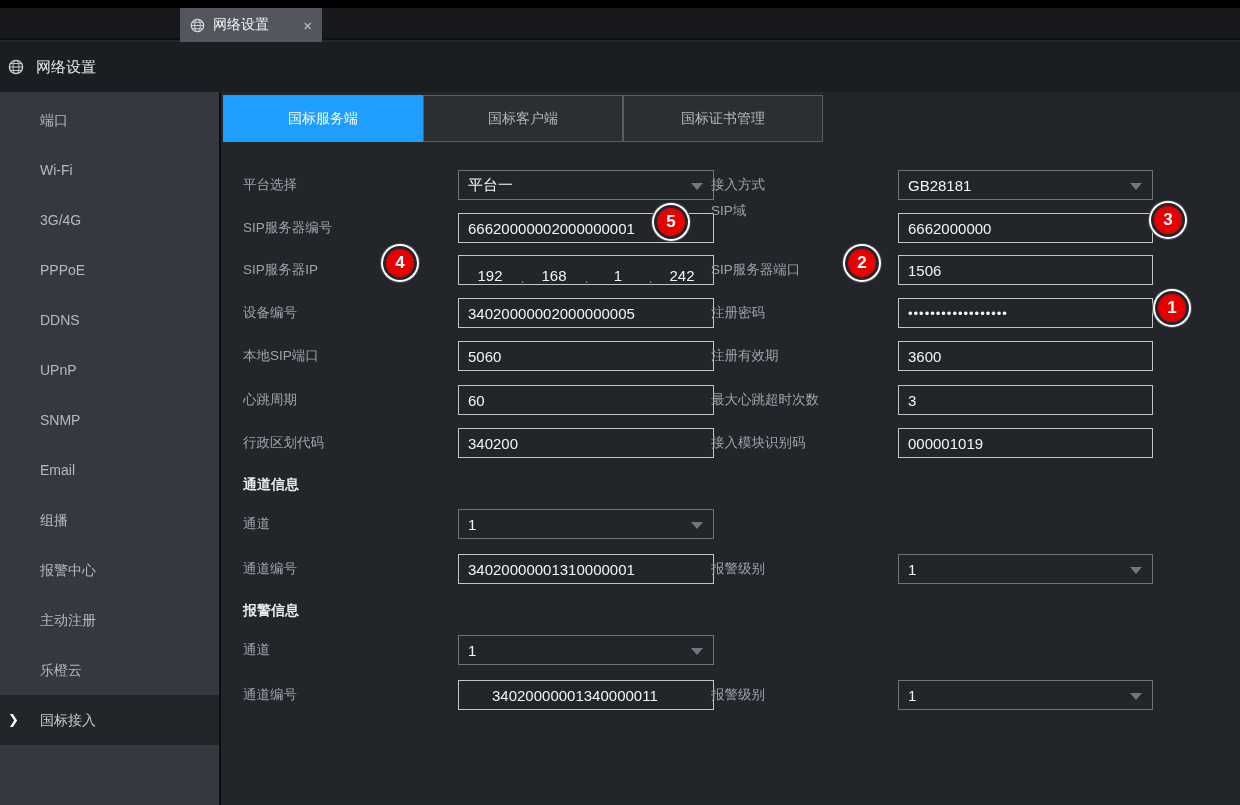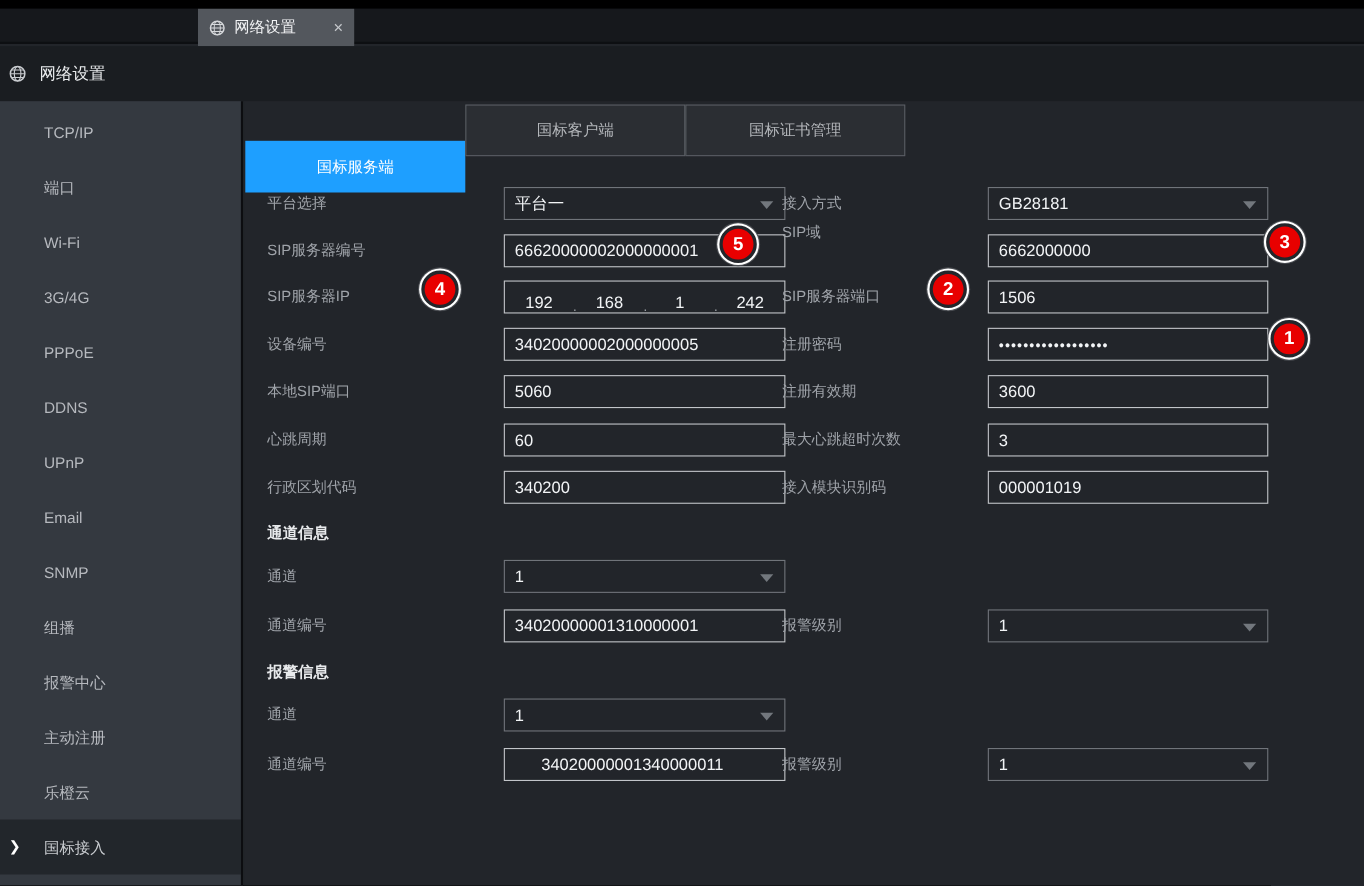--- a/index.html
+++ b/index.html
@@ -26,21 +26,21 @@
   .sidebar { position:absolute; left:0; top:92px; width:221px; height:713px; background:#343940; border-right:2px solid #0c0d10; padding-top:3px; }
   .side-item { position:relative; height:50px; line-height:50px; padding-left:40px; color:#b6b9be; font-size:14px; cursor:pointer; }
   .side-item.selected { background:#22262b; color:#c9ccd0; }
   .side-item .chev { position:absolute; left:8px; top:0; color:#ffffff; font-size:13px; font-weight:bold; }
 
   
   .content { position:absolute; left:222px; top:92px; width:1018px; height:713px; background:#22252a; }
 
   .tabs { position:absolute; left:1px; top:3px; display:flex; }
   .tab { width:200px; height:47px; display:flex; align-items:center; justify-content:center; font-size:14px; cursor:pointer; }
-  .tab.active { background:#1e9fff; color:#ffffff;margin-top:33px; }
+  .tab.active { background:#1e9fff; color:#ffffff; }
   .tab.plain { background:#2b2e33; border:1px solid #595d63; color:#b4b7bb; }
 
   .flabel { position:absolute; color:#9fa3a9; font-size:13.5px; line-height:30px; height:30px; white-space:nowrap; }
   .l1 { left:21px; } .l2 { left:489px; }
   .c1 { left:206px; width:256px;margin-left:30px; } .c2 { left:676px; width:255px; }
 
   input.tinput { position:absolute; height:30px; background:transparent; border:1px solid #c2c5c9; color:#f2f4f6; font-size:15px; padding:0 9px; font-family:"Liberation Sans","DejaVu Sans",sans-serif; outline:none; }
   .dropdown { position:absolute; height:30px; border:1px solid #70747a; display:flex; align-items:center; padding:0 9px; color:#f2f4f6; font-size:15px; cursor:pointer; }
   .dropdown .arrow { position:absolute; right:10px; top:12px; width:0; height:0; border-left:6px solid transparent; border-right:6px solid transparent; border-top:7px solid #72777d; }
 
@@ -98,29 +98,28 @@
       <svg width="16" height="16" viewBox="0 0 16 16" fill="none" stroke="#c9ccd0">
         <circle cx="8" cy="8" r="6.6" stroke-width="1.4"></circle>
         <ellipse cx="8" cy="8" rx="3" ry="6.6" stroke-width="1"></ellipse>
         <path d="M1.6 8h12.8 M2.5 4.6h11 M2.5 11.4h11" stroke-width="1"></path>
       </svg>
     </span>
     <span class="title">网络设置</span>
   </div>
 
   <div class="sidebar">
-    <div class="side-item">TCP/IP</div>
     <div class="side-item">端口</div>
     <div class="side-item">Wi-Fi</div>
     <div class="side-item">3G/4G</div>
     <div class="side-item">PPPoE</div>
     <div class="side-item">DDNS</div>
     <div class="side-item">UPnP</div>
+    <div class="side-item">SNMP</div>
     <div class="side-item">Email</div>
-    <div class="side-item">SNMP</div>
     <div class="side-item">组播</div>
     <div class="side-item">报警中心</div>
     <div class="side-item">主动注册</div>
     <div class="side-item">乐橙云</div>
     <div class="side-item selected">
       <span class="chev">❯</span>
       <span>国标接入</span>
     </div>
   </div>
 

